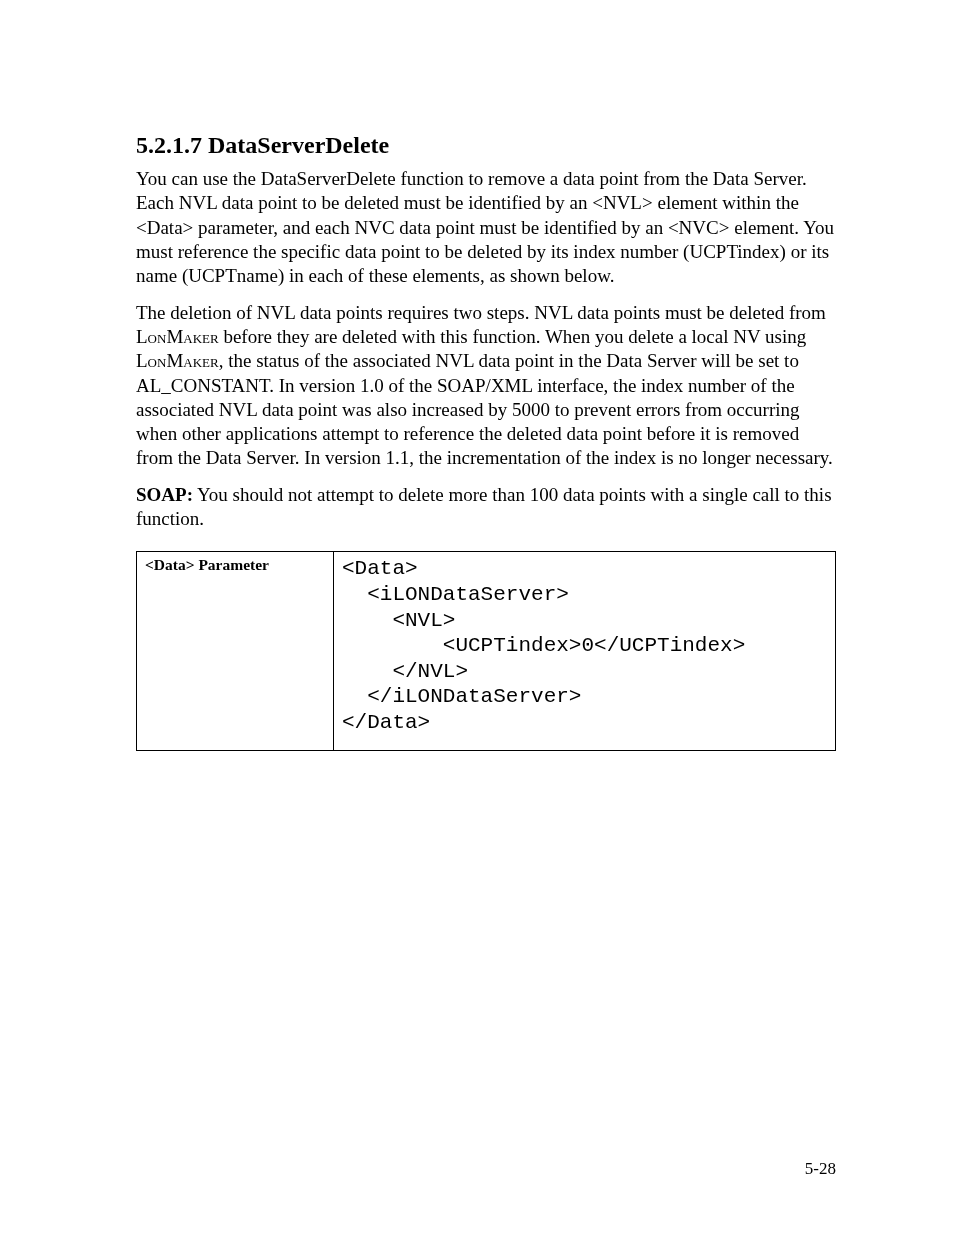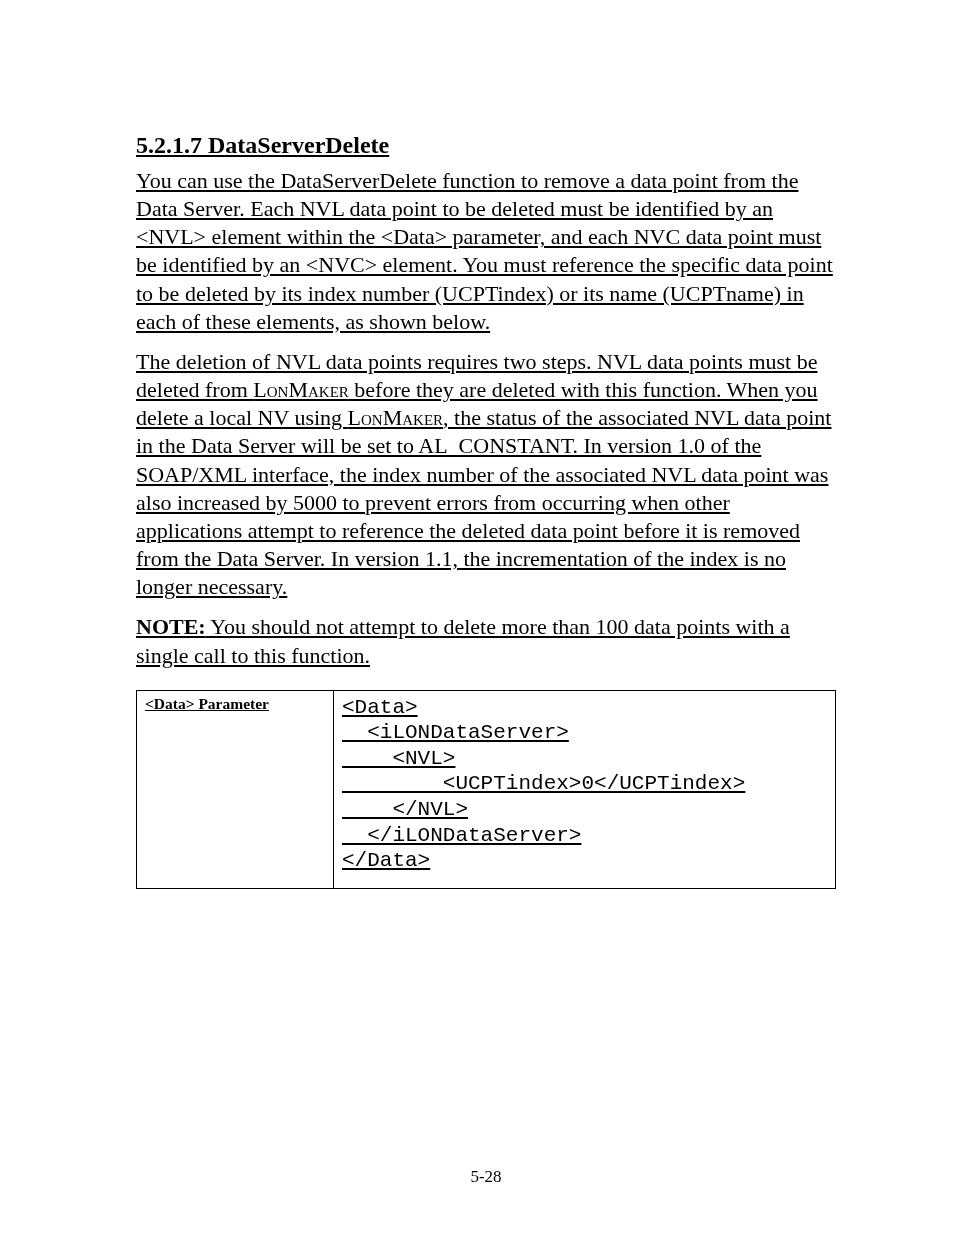--- a/index.html
+++ b/index.html
@@ -8,30 +8,29 @@
     background: #fff;
     font-family: "Times New Roman", Times, serif;
     color: #000;
   }
   .page {
     width: 954px;
     height: 1235px;
     position: relative;
     box-sizing: border-box;
     padding: 132px 118px 0 136px;
-    text-decoration: underline;
   }
   h2.section-title {
     font-size: 24px;
     font-weight: bold;
     margin: 0 0 8px 0;
     font-family: "Times New Roman", Century Schoolbook, serif;
   }
   p.body {
-    font-size: 22px;
+    font-size: 19px;
     line-height: 1.28;
     margin: 0 0 12px 0;
     text-align: left;
   }
   .smallcaps {
     font-variant: small-caps;
   }
   table.param-table {
     border-collapse: collapse;
     width: 100%;
@@ -50,25 +49,25 @@
   }
   td.code-cell pre {
     margin: 0;
     font-family: "Courier New", Courier, monospace;
     font-size: 21px;
     line-height: 1.22;
     white-space: pre;
   }
   .footer {
     position: absolute;
-    bottom: 48px;
+    bottom: 56px;
     left: 136px;
     right: 118px;
     display: flex;
-    justify-content: center;
+    justify-content: flex-end;
     align-items: baseline;
     font-size: 17px;
   }
   .footer .pg {
     font-family: "Times New Roman", serif;
   }
   .footer .book {
     font-family: "Times New Roman", serif;
   }
   .footer .book .ital {
@@ -82,21 +81,21 @@
 
   <h2 class="section-title">5.2.1.7 DataServerDelete</h2>
 
   <p class="body">You can use the DataServerDelete function to remove a data point from the Data Server. Each NVL data point to be deleted must be identified by an &lt;NVL&gt; element within the &lt;Data&gt; parameter, and each NVC data point must be identified by an &lt;NVC&gt; element. You must reference the specific data point to be deleted by its index number (UCPTindex) or its name (UCPTname) in each of these elements, as shown below.</p>
 
   <p class="body">
     <span>The deletion of NVL data points requires two steps. NVL data points must be deleted from </span><span class="smallcaps">LonMaker</span><span>  before they are deleted with this function. When you delete a local NV using </span><span class="smallcaps">LonMaker</span><span>, the status of the associated NVL data point in the Data Server will be set to AL_CONSTANT. In version 1.0 of the SOAP/XML interface, the index number of the associated NVL data point was also increased by 5000 to prevent errors from occurring when other applications attempt to reference the deleted data point before it is removed from the Data Server. In version 1.1, the incrementation of the index is no longer necessary.</span>
   </p>
 
   <p class="body">
-    <strong>NOTE:</strong><span> You should not attempt to delete more than 100 data points with a single call to this function.</span>
+    <strong>SOAP:</strong><span> You should not attempt to delete more than 100 data points with a single call to this function.</span>
   </p>
 
   <table class="param-table">
     <tbody>
         <tr>
       <td class="label-cell">&lt;Data&gt; Parameter</td>
       <td class="code-cell">
             <pre>&lt;Data&gt;
   &lt;iLONDataServer&gt;
     &lt;NVL&gt;

